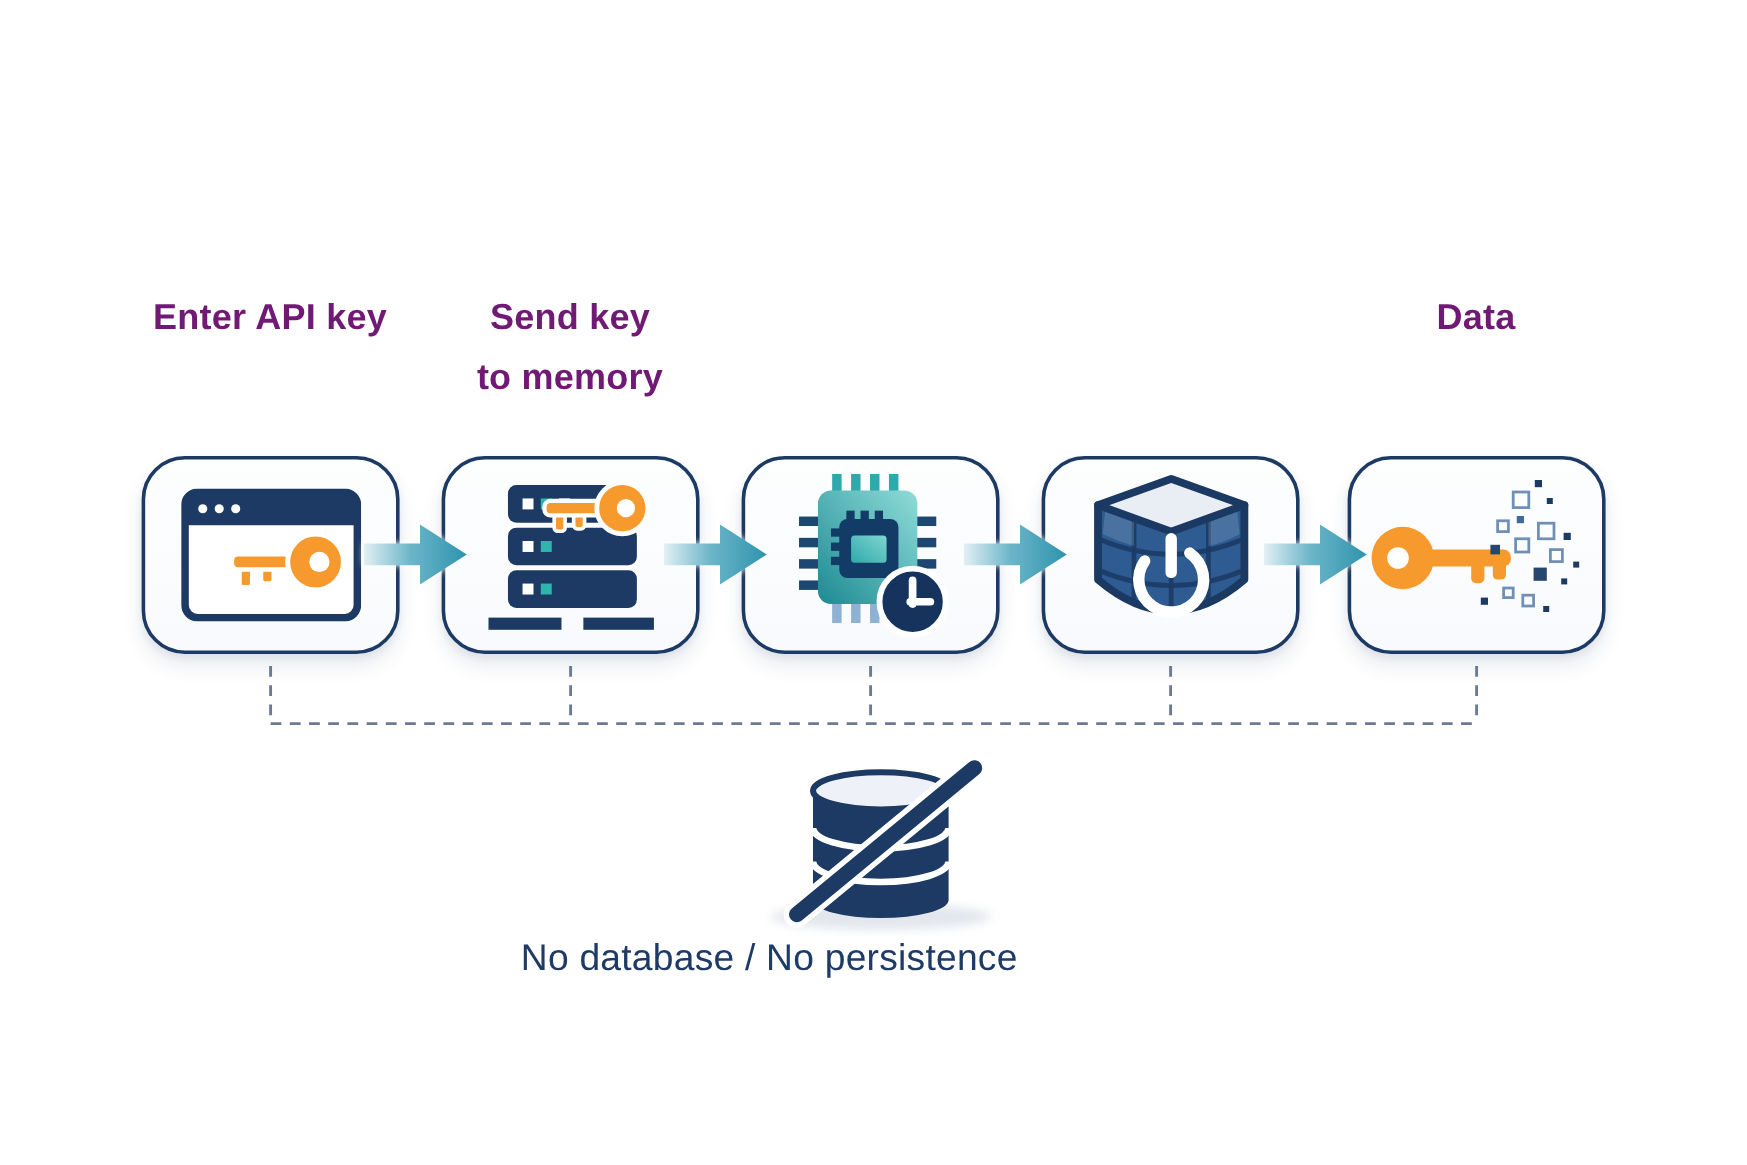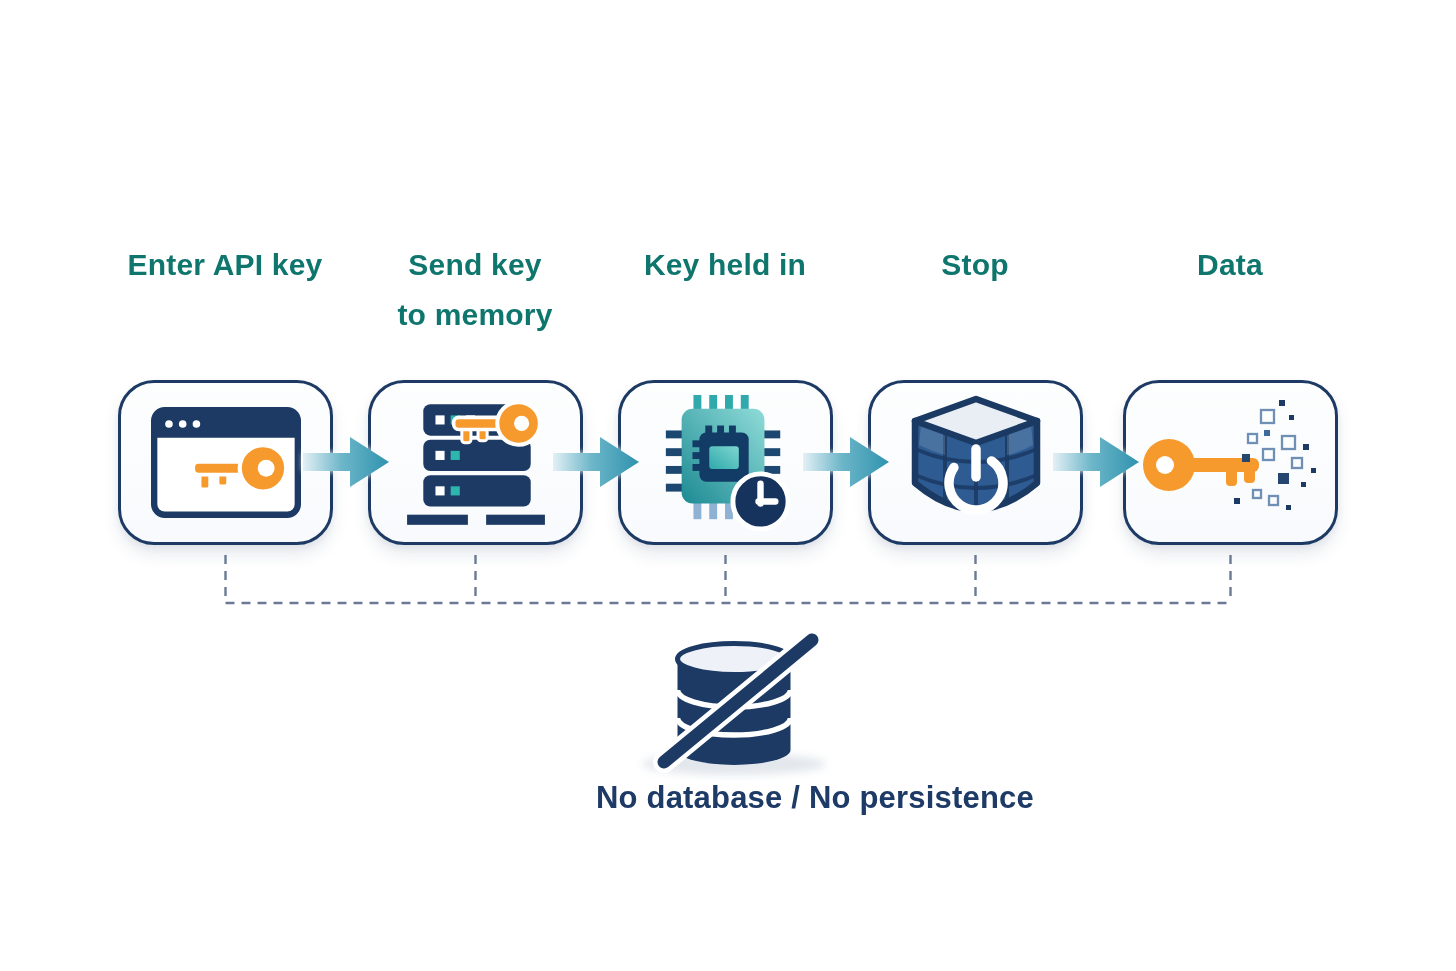--- a/index.html
+++ b/index.html
@@ -2,35 +2,35 @@
 <html><head>
 <meta charset="utf-8">
 <style>
   html,body{margin:0;padding:0;background:#ffffff;}
   .canvas{
     position:relative;width:1456px;height:971px;background:#ffffff;overflow:hidden;
     font-family:"Liberation Sans", sans-serif;
   }
   .step-label{
     position:absolute;top:240px;width:260px;text-align:center;
-    color:#0f766e;font-size:30px;font-weight:600;line-height:50px;letter-spacing:0.2px;
+    color:#701a75;font-size:30px;font-weight:600;line-height:50px;letter-spacing:0.2px;
   }
   .step-box{
     position:absolute;top:380px;width:215px;height:165px;box-sizing:border-box;
     border:3.5px solid #1c3a63;border-radius:36px;
     background:linear-gradient(180deg,#fdfefe 0%,#f8fafd 100%);
     box-shadow:0 10px 16px rgba(28,58,99,0.10),0 3px 6px rgba(28,58,99,0.06);
     display:flex;align-items:center;justify-content:center;
   }
   .arrow{position:absolute;top:433px;filter:drop-shadow(0 0 3px #ffffff);}
   .connector{position:absolute;left:210px;top:548px;}
   .db-icon{position:absolute;left:634px;top:628px;}
   .caption{
-    position:absolute;left:434px;top:780px;width:600px;text-align:right;
-    color:#1e3a66;font-size:31px;font-weight:700;letter-spacing:0.2px;
+    position:absolute;left:434px;top:780px;width:600px;text-align:left;
+    color:#1e3a66;font-size:31px;font-weight:400;letter-spacing:0.2px;
   }
   svg{display:block;}
 </style>
 </head>
 <body>
 
 <div class="canvas">
 
   <svg width="0" height="0" style="position:absolute" aria-hidden="true">
     <defs>
@@ -95,21 +95,20 @@
         <rect x="60" y="28" width="9" height="14" rx="3" fill="#f79a2d" stroke="#ffffff" stroke-width="3"></rect>
         <rect x="76" y="28" width="9" height="12" rx="3" fill="#f79a2d" stroke="#ffffff" stroke-width="3"></rect>
         <rect x="52" y="17" width="62" height="12" rx="5" fill="#f79a2d" stroke="#ffffff" stroke-width="3.5"></rect>
         <circle cx="116" cy="23" r="21" fill="#f79a2d" stroke="#ffffff" stroke-width="4"></circle>
         <circle cx="119" cy="23" r="7.5" fill="#ffffff"></circle>
       </g>
     </svg>
   </div>
 
   <div class="step-label" style="left:595px">
-    <div>Key held in</div>
   </div>
   <div class="step-box" style="left:618px">
     <svg width="148" height="140" viewBox="0 0 150 142">
       <rect x="42" y="2" width="8" height="18" fill="#2fa9ab"></rect>
       <rect x="58" y="2" width="8" height="18" fill="#2fa9ab"></rect>
       <rect x="74" y="2" width="8" height="18" fill="#2fa9ab"></rect>
       <rect x="90" y="2" width="8" height="18" fill="#2fa9ab"></rect>
       <rect x="42" y="110" width="8" height="18" fill="#8fb2d4"></rect>
       <rect x="58" y="110" width="8" height="18" fill="#8fb2d4"></rect>
       <rect x="74" y="110" width="8" height="18" fill="#8fb2d4"></rect>
@@ -133,21 +132,20 @@
       <rect x="58" y="54" width="30" height="23" rx="3" fill="url(#screenGrad)"></rect>
       <g>
         <circle cx="110" cy="110" r="28" fill="#16335e" stroke="#ffffff" stroke-width="5"></circle>
         <path d="M110,112 V92" stroke="#ffffff" stroke-width="6.5" stroke-linecap="round" fill="none"></path>
         <path d="M108,110 H125" stroke="#ffffff" stroke-width="6.5" stroke-linecap="round" fill="none"></path>
       </g>
     </svg>
   </div>
 
   <div class="step-label" style="left:845px">
-    <div>Stop</div>
   </div>
   <div class="step-box" style="left:868px">
     <svg width="150" height="136" viewBox="0 0 150 136">
       <path d="M14,26 L14,88 Q75,140 136,88 L136,26 Z" fill="#2d5b92" stroke="#1b3a63" stroke-width="6.5" stroke-linejoin="round"></path>
       <path d="M44,36 V108" stroke="#1b3a63" stroke-width="4" opacity="0.85"></path>
       <path d="M75,48 V118" stroke="#1b3a63" stroke-width="4" opacity="0.85"></path>
       <path d="M106,36 V108" stroke="#1b3a63" stroke-width="4" opacity="0.85"></path>
       <path d="M14,54 Q75,80 136,54" stroke="#1b3a63" stroke-width="4" fill="none" opacity="0.85"></path>
       <path d="M14,80 Q75,106 136,80" stroke="#1b3a63" stroke-width="4" fill="none" opacity="0.85"></path>
       <path d="M20,30 L44,40 L44,60 Q30,56 18,50 Z" fill="#ffffff" opacity="0.14"></path>

